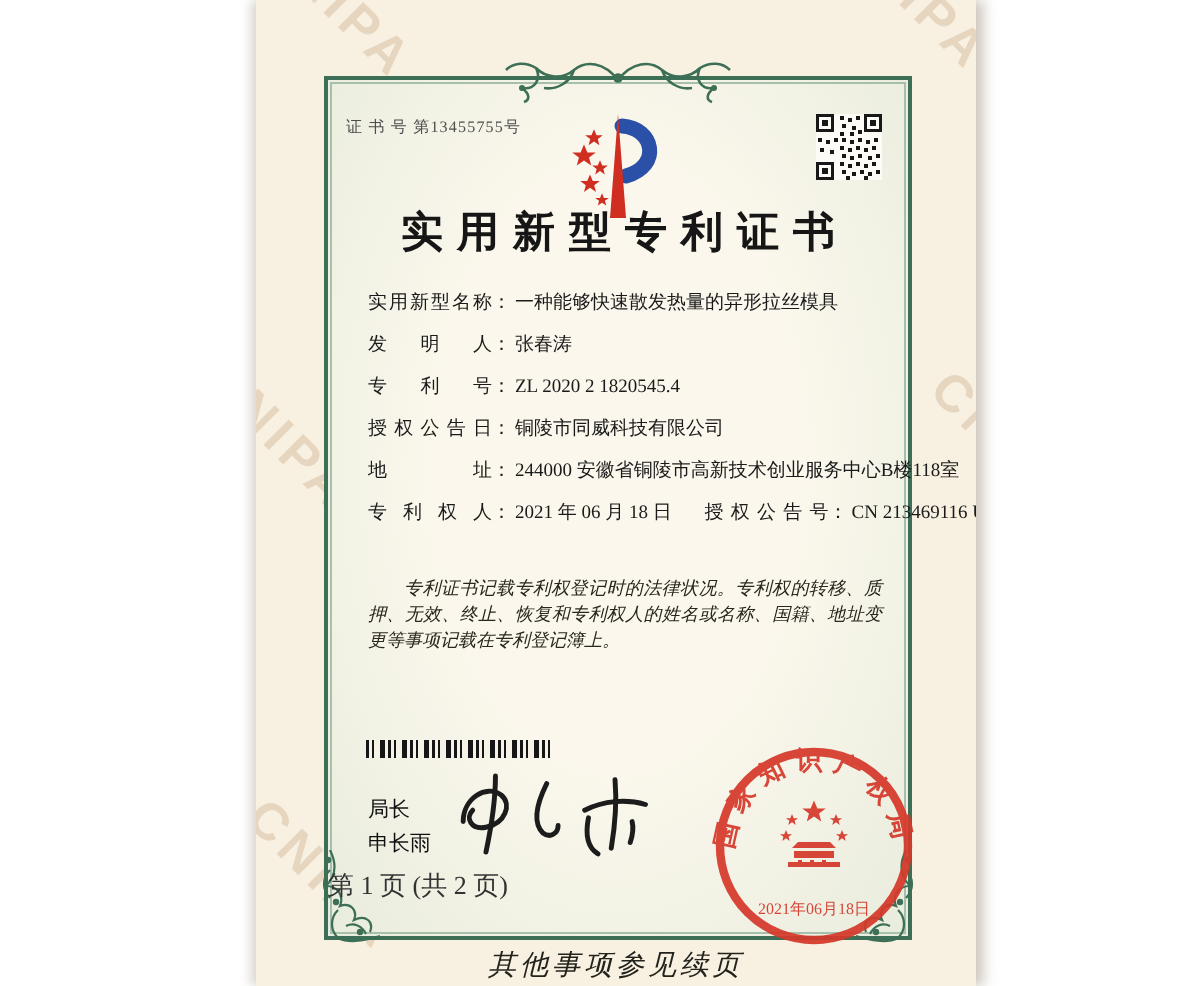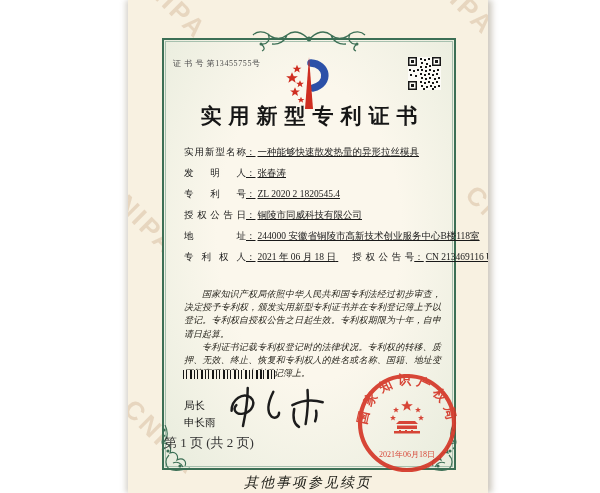--- a/index.html
+++ b/index.html
@@ -24,21 +24,21 @@
   .corner-left{left:-5px;}
   .corner-right{right:-5px;transform:scaleX(-1);}
   
   .cert-no{position:absolute;left:9px;top:18px;font-size:8px;color:#4d4d4d;letter-spacing:.6px;}
   .logo{position:absolute;left:50%;top:15px;transform:translateX(-50%);width:48px;height:56px;}
   .qr{position:absolute;right:13px;top:17px;width:33px;height:33px;background:#fcfbf6;}
   .title{position:absolute;left:0;top:62px;width:100%;text-align:center;font-size:21px;
          font-weight:bold;letter-spacing:7px;text-indent:7px;color:#161616;}
   
   .fields{position:absolute;left:20px;right:8px;top:102px;font-size:9.5px;color:#1a1a1a;}
-  .row{height:21px;line-height:21px;white-space:nowrap;text-decoration:underline;}
+  .row{height:21px;line-height:21px;white-space:nowrap;}
   .f-label{display:inline-block;width:62px;text-align:justify;text-align-last:justify;}
   .f-value{margin-left:2px;}
   .pair2{margin-left:14px;}
   
   .paras{position:absolute;left:20px;right:13px;top:248px;font-size:9px;line-height:13.2px;
          color:#28261e;font-style:italic;text-align:justify;}
   .paras p{margin:0;text-indent:2em;}
   
   .barcode{position:absolute;left:19px;top:330px;width:92px;height:9px;
     background:repeating-linear-gradient(90deg,#161616 0 1.5px,#f6f2e6 1.5px 3px,#161616 3px 4px,
@@ -200,21 +200,20 @@
           <span>
             <span class="f-label">专利权人</span><span class="colon">：</span><span class="f-value">2021 年 06 月 18 日</span>
           </span>
           <span class="pair2">
             <span class="f-label">授权公告号</span><span class="colon">：</span><span class="f-value">CN 213469116 U</span>
           </span>
         </div>
       </div>
 
       <div class="paras">
-        <p>国家知识产权局依照中华人民共和国专利法经过初步审查，决定授予专利权，颁发实用新型专利证书并在专利登记簿上予以登记。专利权自授权公告之日起生效。专利权期限为十年，自申请日起算。</p>
         <p>专利证书记载专利权登记时的法律状况。专利权的转移、质押、无效、终止、恢复和专利权人的姓名或名称、国籍、地址变更等事项记载在专利登记簿上。</p>
       </div>
 
       <div class="barcode"></div>
 
       <div class="signer">
         <div>局长</div>
         <div>申长雨</div>
       </div>
 

